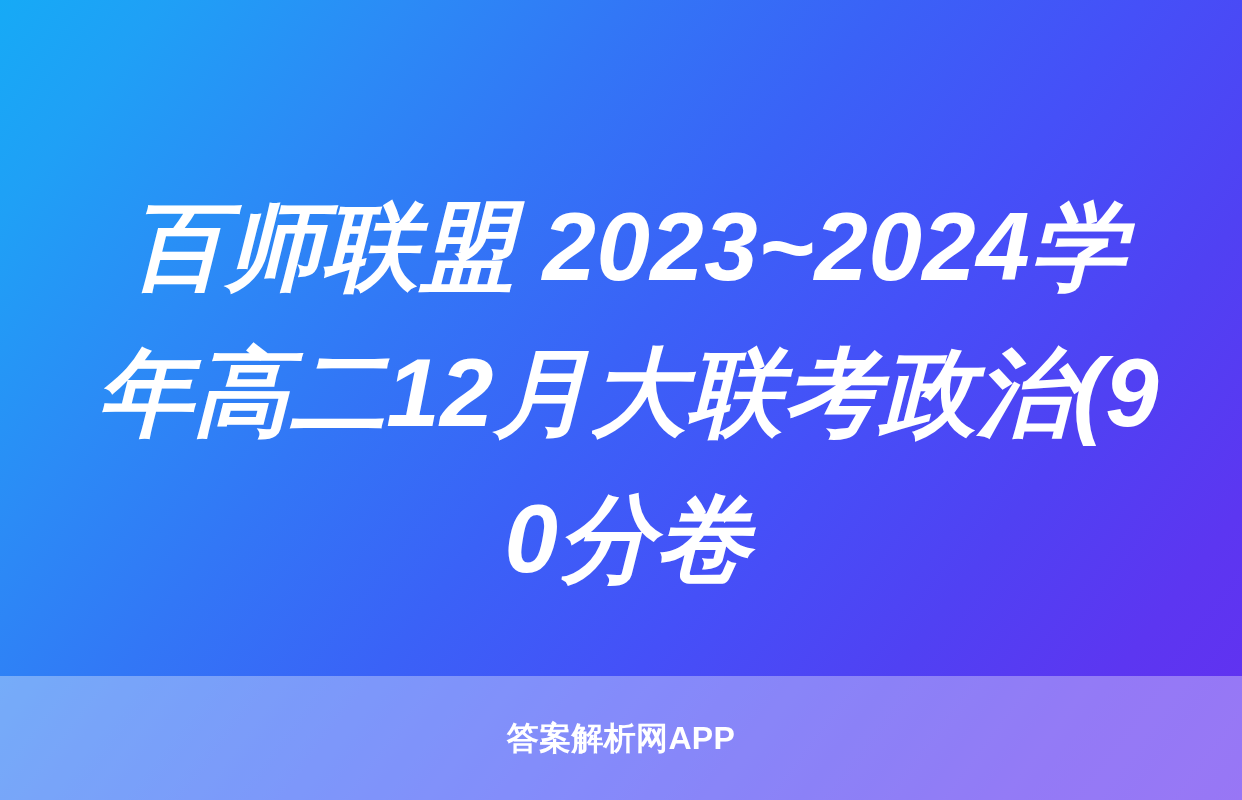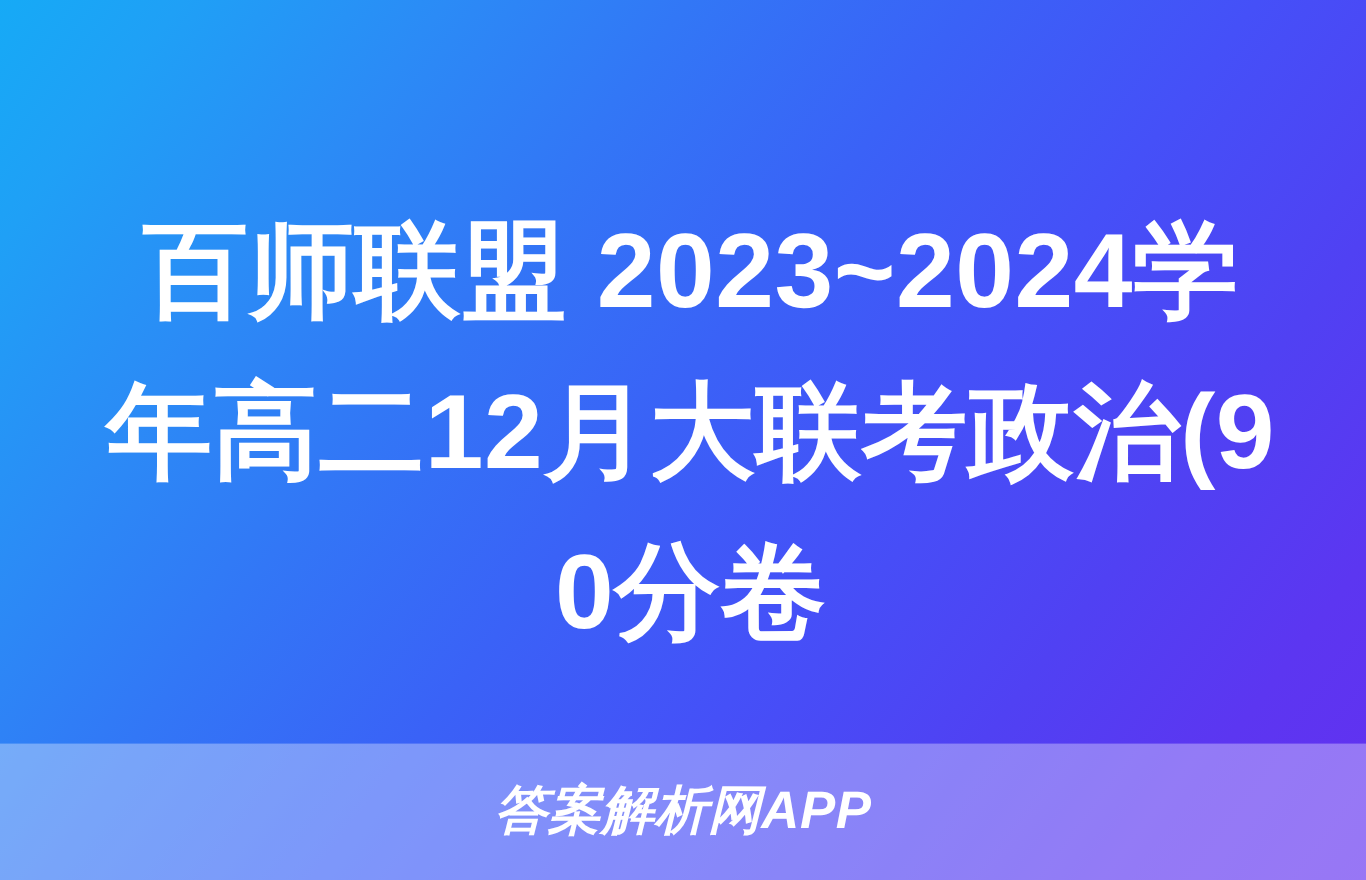--- a/index.html
+++ b/index.html
@@ -35,20 +35,21 @@
   #title-block {
     position: absolute;
     left: 84px;
     top: 174px;
     width: 1088px;
     text-align: center;
     color: #ffffff;
     font-size: 96px;
     line-height: 1.52;
     font-weight: 700;
+    font-style: italic;
     letter-spacing: 0.005em;
     word-break: break-all;
     white-space: normal;
     text-rendering: optimizeLegibility;
   }
 
   
   #footer-band {
     position: absolute;
     left: 0;
@@ -56,23 +57,22 @@
     top: 676px;
     height: 124px;
     background: rgba(255, 255, 255, 0.34);
     display: flex;
     align-items: center;
     justify-content: center;
   }
 
   #footer-brand {
     color: #ffffff;
-    font-size: 48px;
+    font-size: 32px;
     font-weight: 700;
-    font-style: italic;
     letter-spacing: 0.01em;
     line-height: 1;
     white-space: nowrap;
   }
 </style>
 </head>
 <body>
 
 <div id="poster">
 

